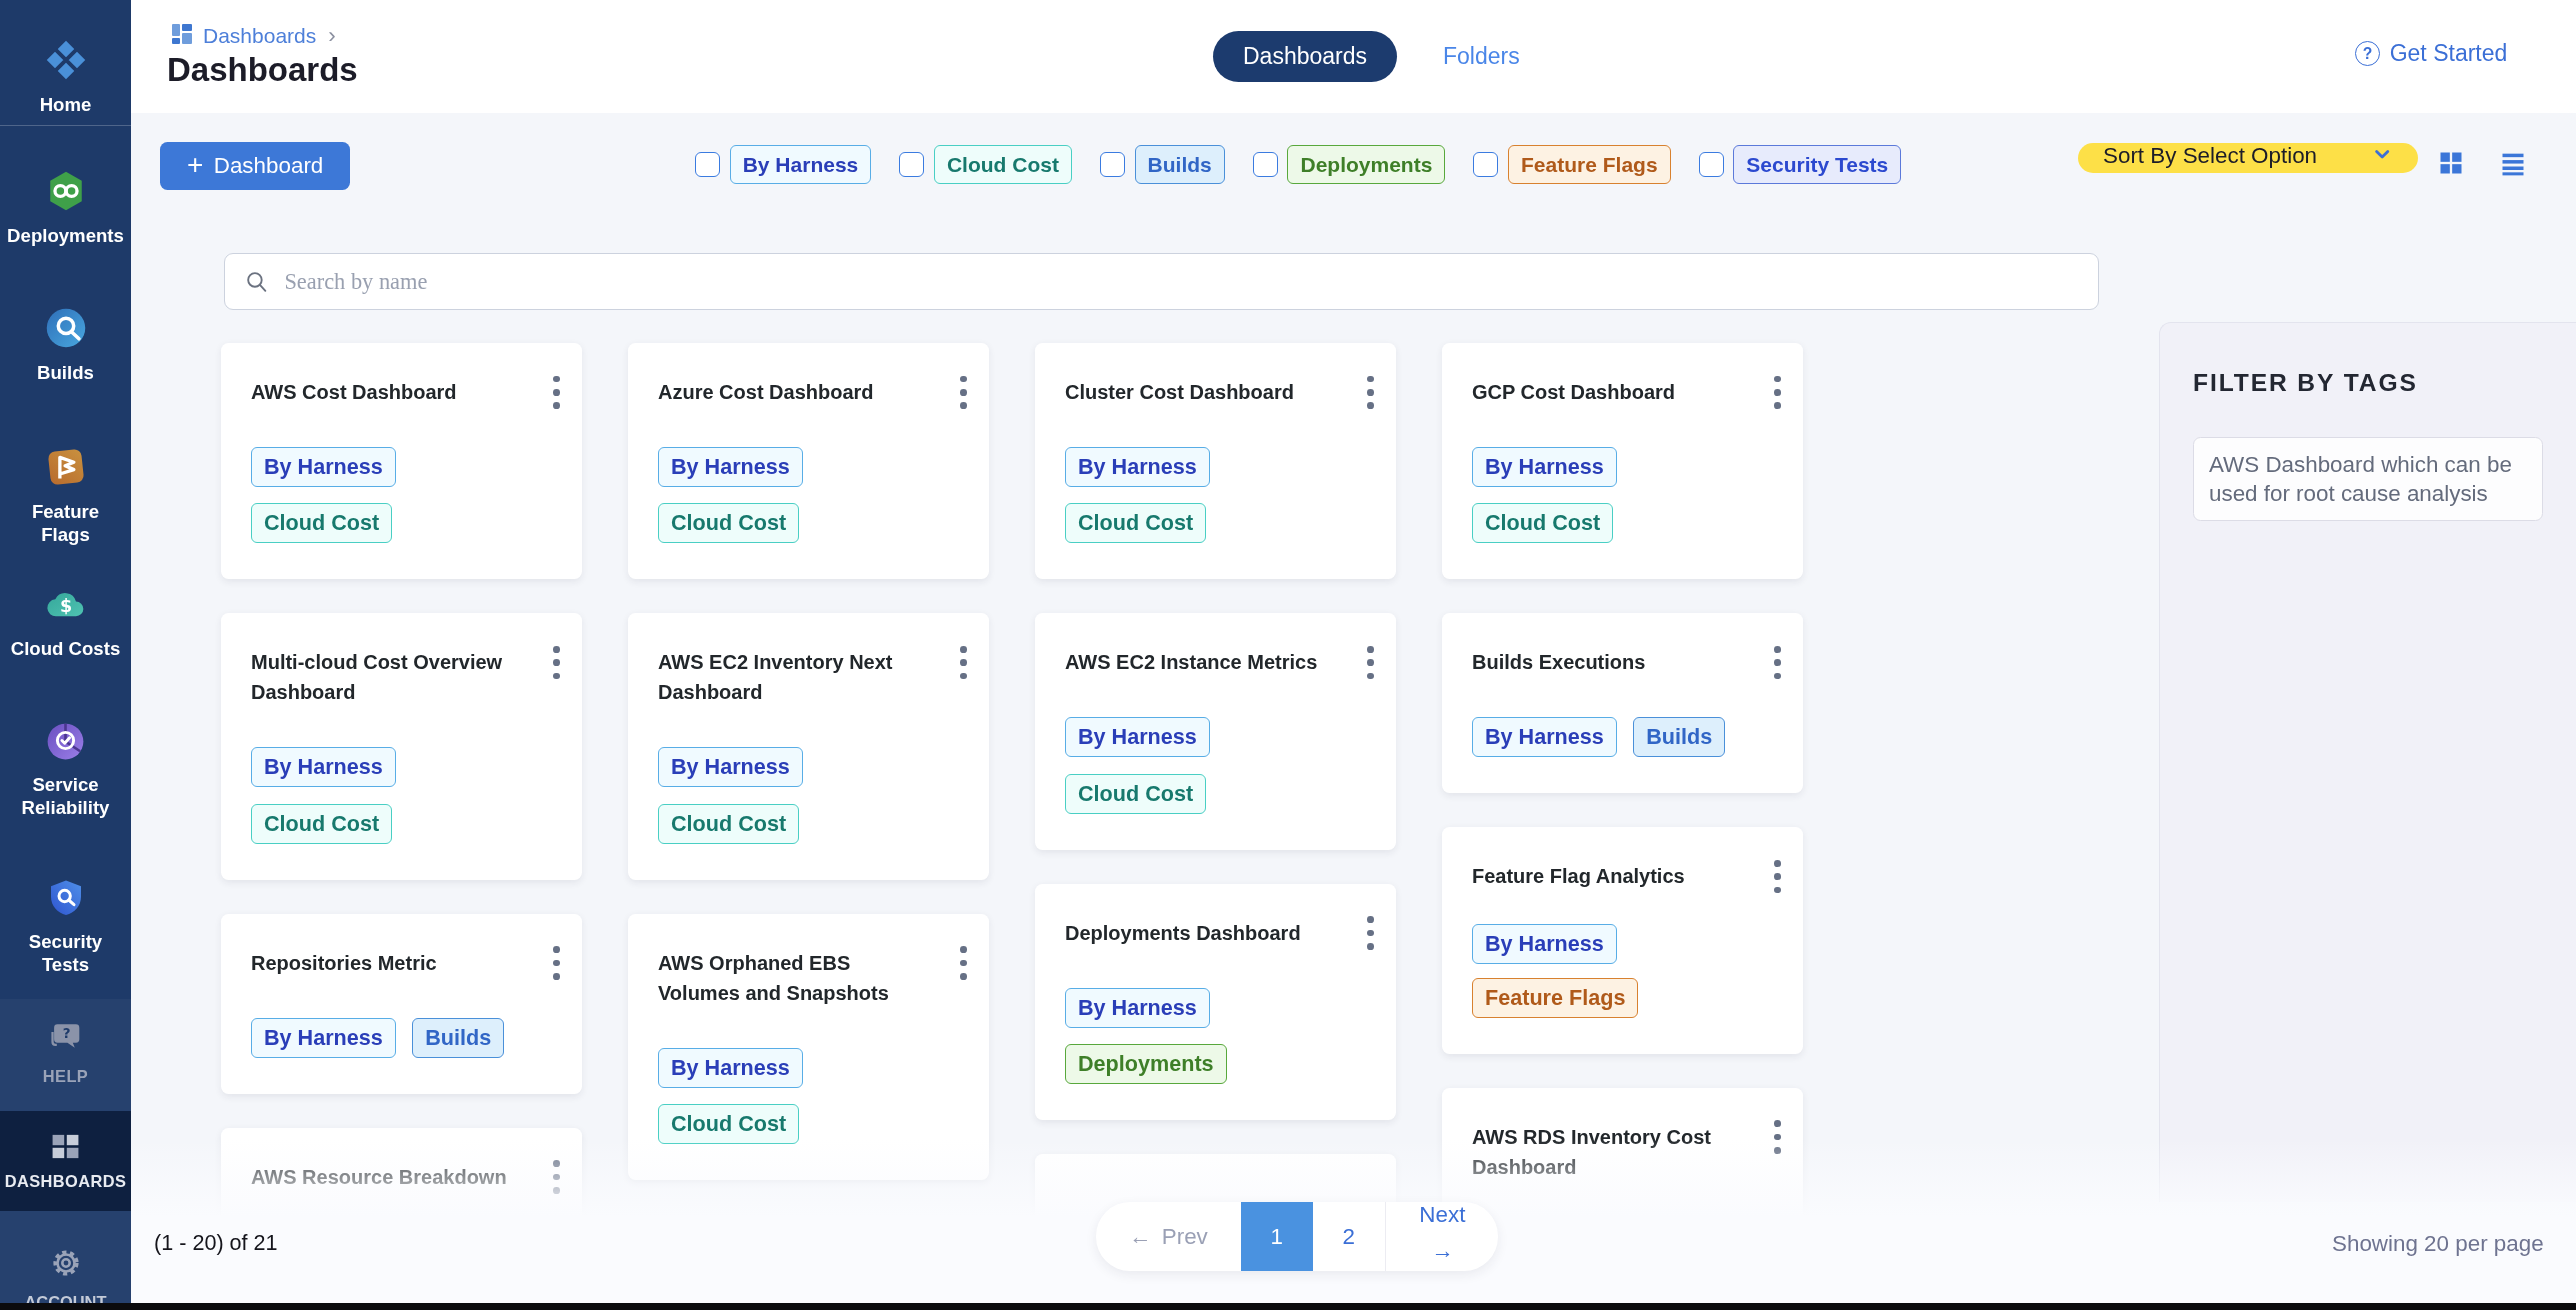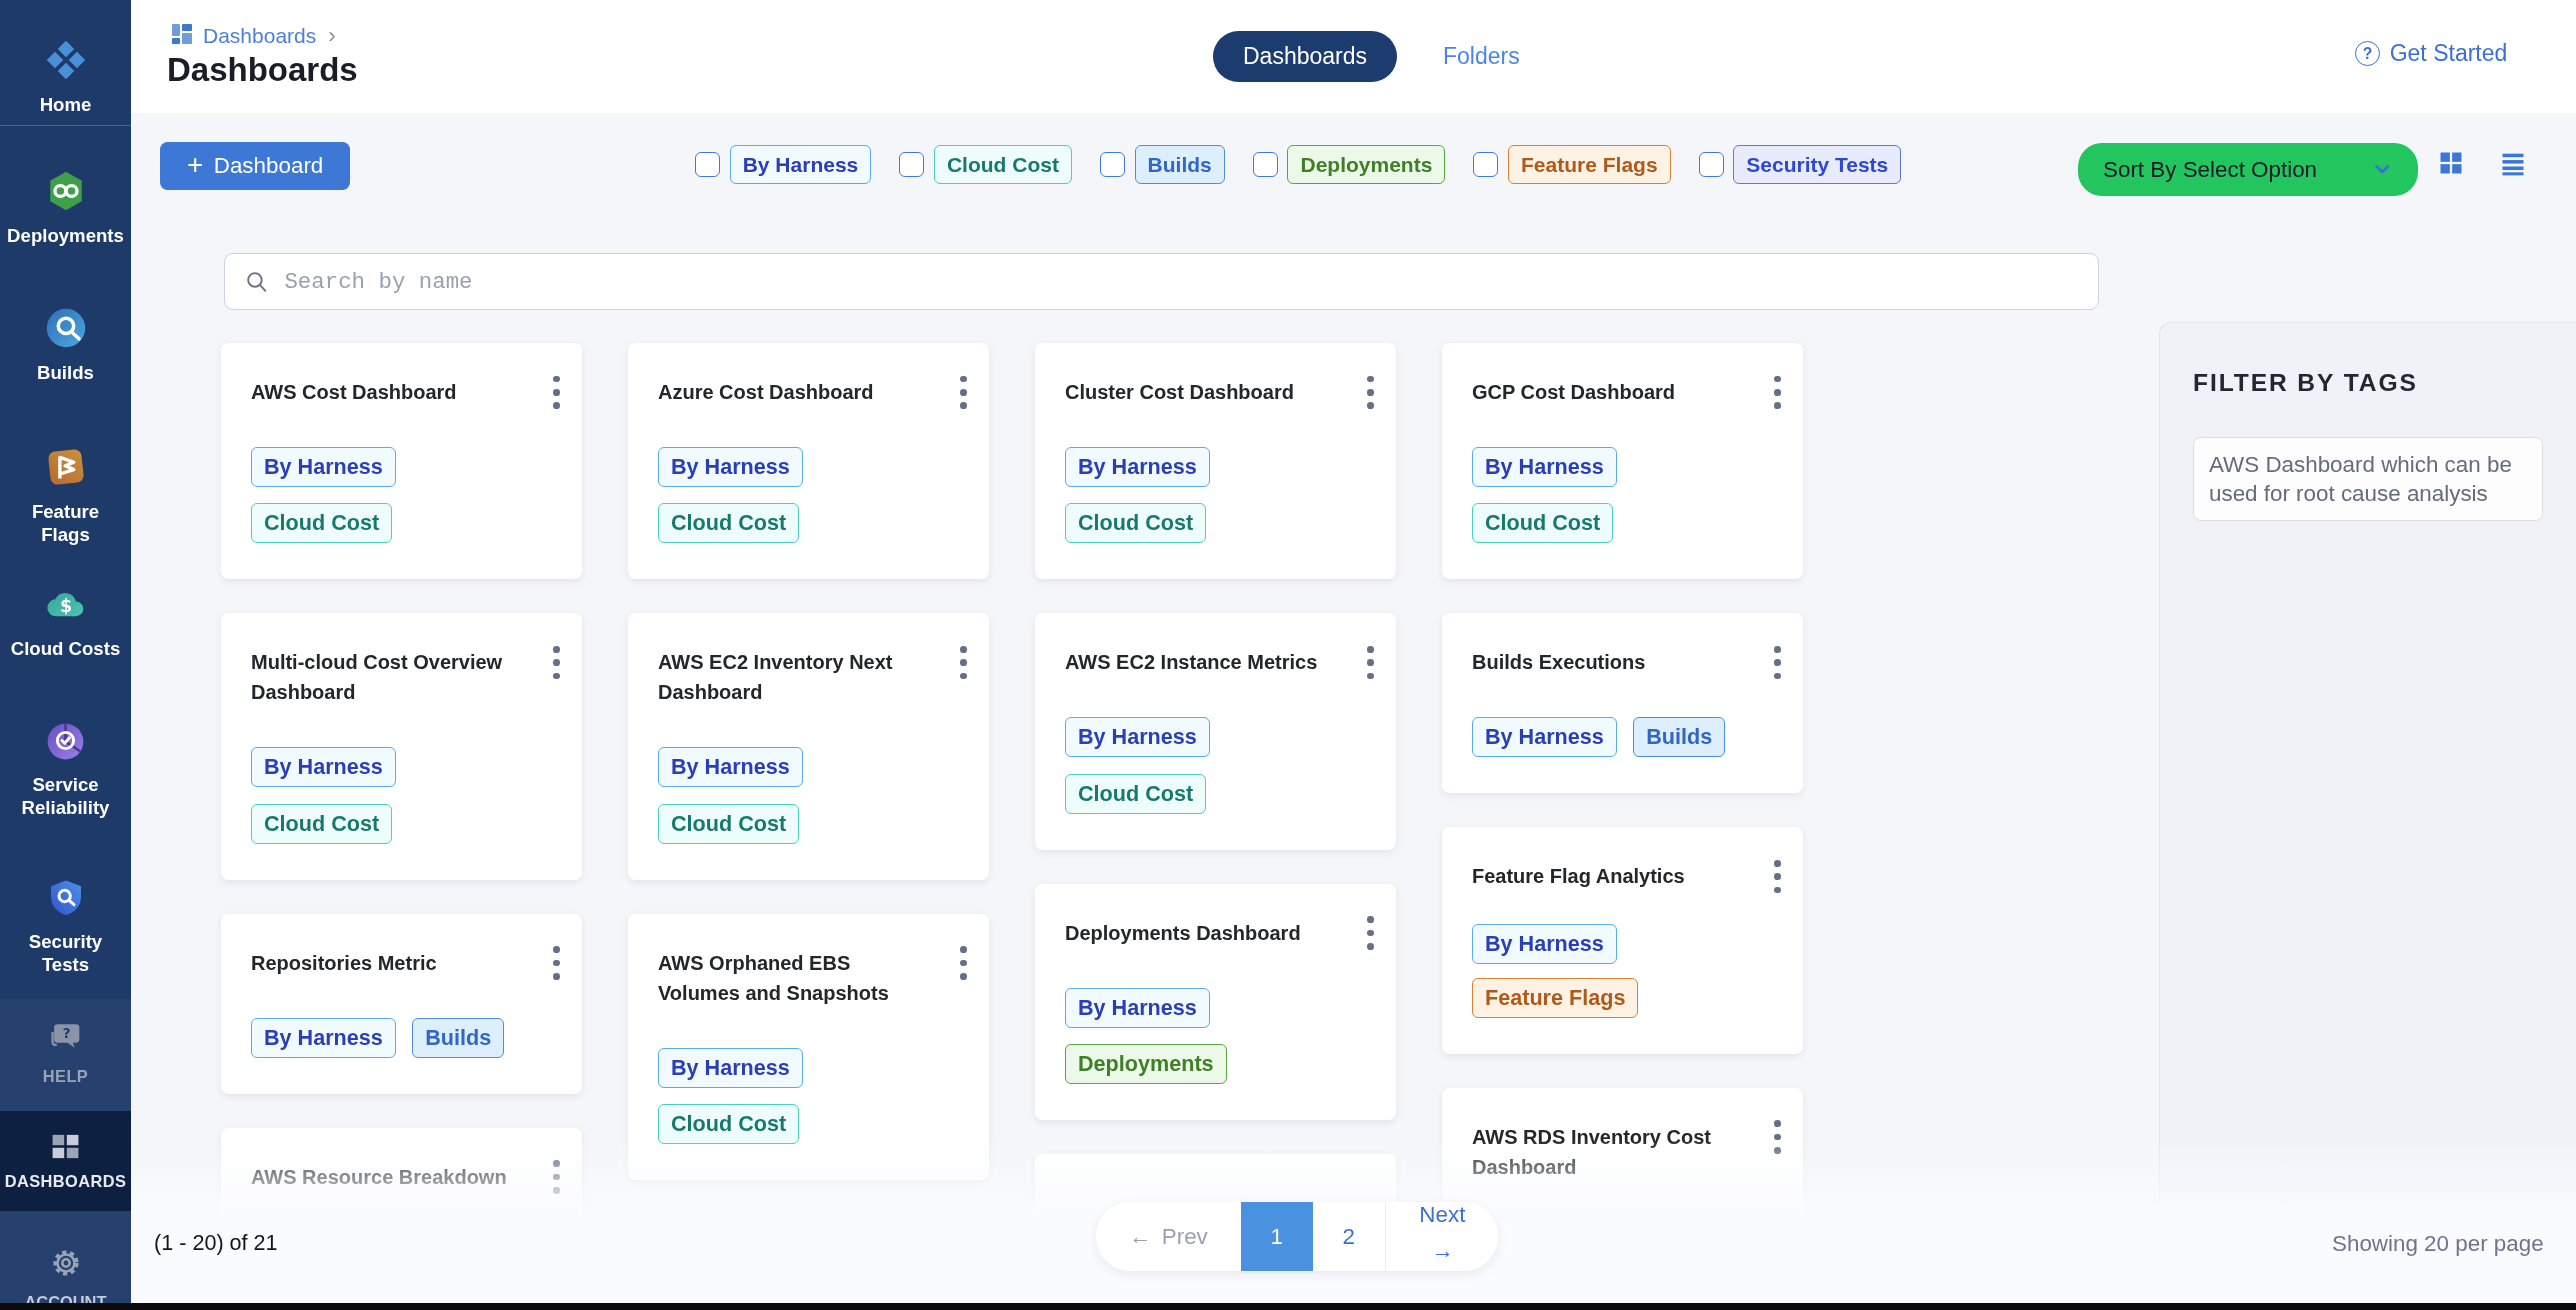--- a/index.html
+++ b/index.html
@@ -22,27 +22,27 @@
 
   
   .btn-new { position:absolute; left:160px; top:142px; height:48px; background:#3d78d7; color:#fff; border:none; border-radius:7.5px; display:flex; align-items:center; gap:10.4px; padding:0 27px; font-size:22.4px; font-family:inherit; cursor:pointer; }
   .btn-new .plus { font-size:28px; font-weight:400; line-height:1; margin-top:-3px; }
 
   .filters { position:absolute; left:695px; top:145px; display:flex; align-items:center; gap:28px; }
   .filter-group { display:flex; align-items:center; gap:9.7px; }
   .cbx { width:25px; height:25px; border:1.9px solid #3a7be0; border-radius:6px; background:#fff; }
   .tag { display:inline-flex; align-items:center; height:39px; padding:0 12px; border:1.5px solid; border-radius:6px; font-size:21px; font-weight:700; white-space:nowrap; }
 
-  .sort-pill { position:absolute; left:2078px; top:143px; width:340px; height:53px; background:#22c55e; border-radius:24px; display:flex; align-items:center; justify-content:space-between; padding:0 25px; font-size:22.4px; color:#1c1c28; }
+  .sort-pill { position:absolute; left:2078px; top:143px; width:340px; height:30px; background:#fde047; border-radius:24px; display:flex; align-items:flex-start; justify-content:space-between; padding:0 25px; font-size:22.4px; color:#1c1c28; }
   .view-icons { position:absolute; left:2437px; top:149px; display:flex; gap:34px; }
 
   
   .search-wrap { position:absolute; left:224px; top:253px; width:1875px; height:57px; background:#fff; border:1.5px solid #ccd2de; border-radius:9px; display:flex; align-items:center; }
   .search-wrap svg { margin-left:19.4px; flex:0 0 auto; }
-  .search-wrap input { flex:1; height:100%; border:none; outline:none; background:transparent; font-size:22.4px; color:#14532d; padding:0 15px; font-family:Liberation Mono, monospace; }
+  .search-wrap input { flex:1; height:100%; border:none; outline:none; background:transparent; font-size:22.4px; color:#14532d; padding:0 15px; font-family:Liberation Serif, serif; }
   .search-wrap input::placeholder { color:#99a0b0; }
 
   
   .cards-col { position:absolute; top:343px; width:361px; display:flex; flex-direction:column; gap:34px; }
   .card { position:relative; background:#fff; border-radius:7.5px; box-shadow:0 2.2px 7.5px rgba(40,41,61,.08); padding:34px 30px 36px 30px; }
   .card-title { font-size:20px; font-weight:700; color:#22272b; line-height:1.5; padding-right:42px; }
   .kebab { position:absolute; right:18px; top:28px; display:flex; flex-direction:column; gap:6.7px; padding:4.5px; cursor:pointer; }
   .kebab i { width:6.7px; height:6.7px; border-radius:50%; background:#667085; }
   .card-tags { display:flex; gap:16.4px; margin-top:40px; flex-wrap:wrap; }
   .card-tags.stacked { flex-direction:column; align-items:flex-start; gap:13.4px; margin-top:33px; }

